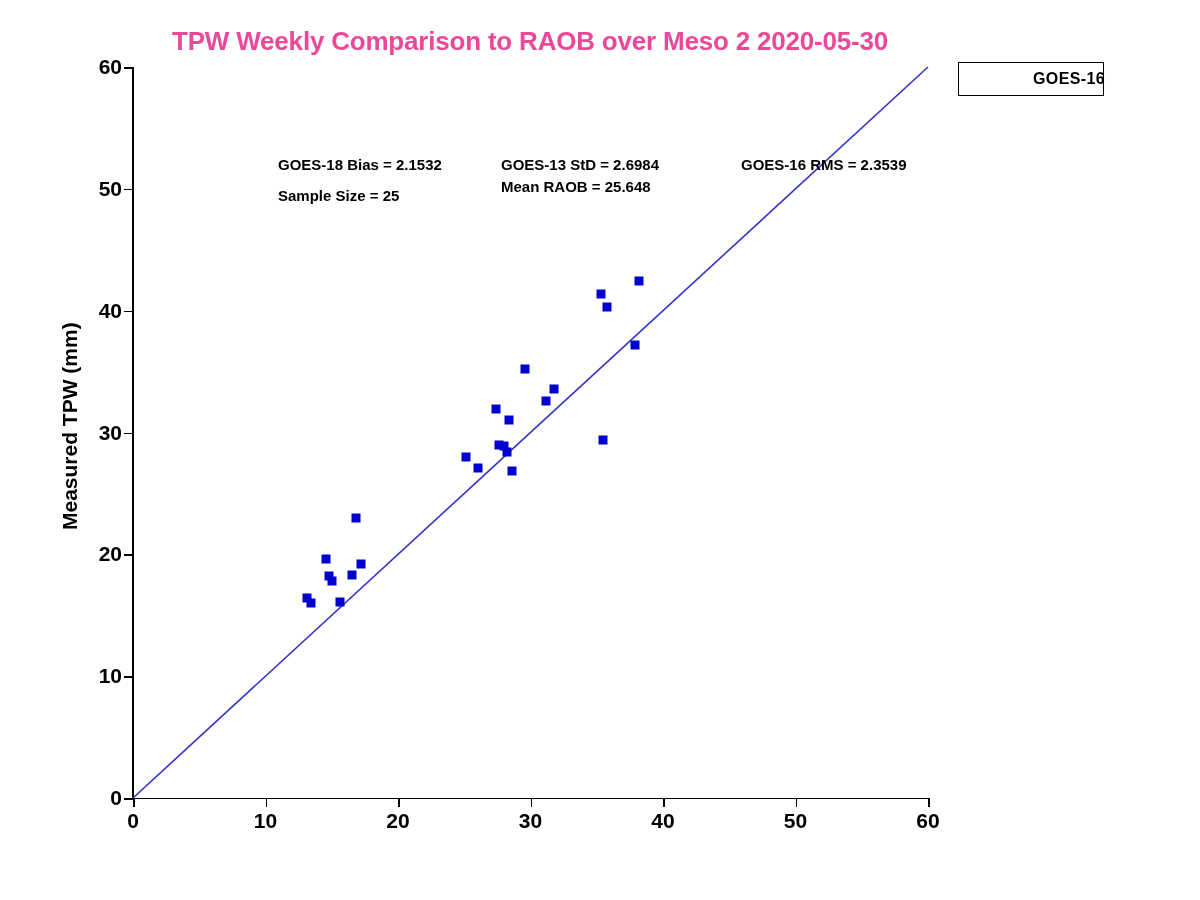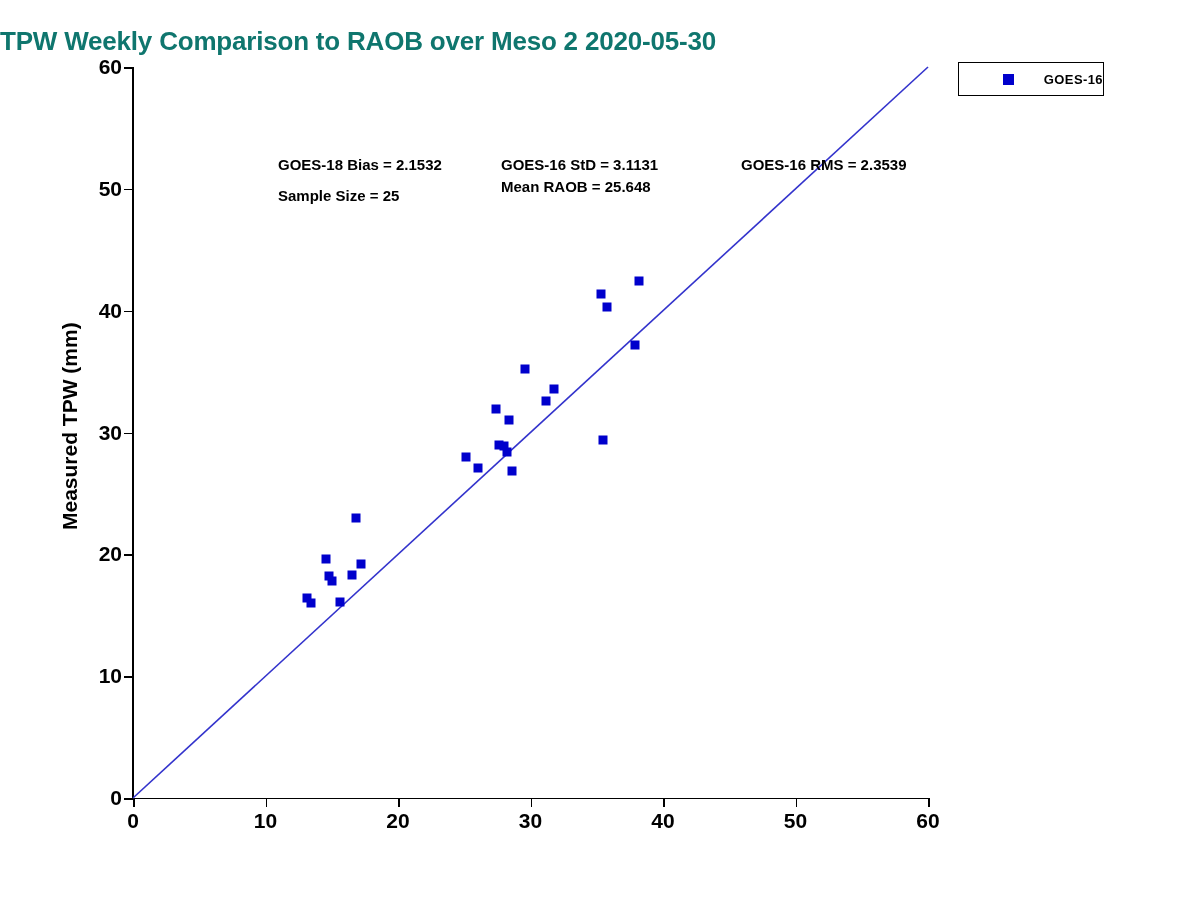--- a/index.html
+++ b/index.html
@@ -7,21 +7,22 @@
     width:1200px;height:900px;
     background:#ffffff;
     font-family:"Liberation Sans", sans-serif;
     overflow:hidden;
   }
   #root{position:relative;width:1200px;height:900px;}
 
   .chart-title{
     position:absolute;
     left:0;top:26px;width:1060px;
-    font-size:26px;font-weight:bold;color:#0f766e;
+    text-align:center;
+    font-size:26px;font-weight:bold;color:#ec4899;
     letter-spacing:-0.2px;
     white-space:nowrap;
   }
 
   
   .plot-frame{
     position:absolute;
     left:133px;top:67px;
     width:795px;height:731px;
     box-sizing:border-box;
@@ -87,21 +88,21 @@
   .legend-row{
     position:absolute;inset:0;
     display:flex;align-items:center;
   }
   .legend-swatch{
     width:11px;height:11px;background:#0000cc;
     margin-left:44px;
   }
   .legend-text{
     margin-left:30px;
-    font-size:13px;font-weight:bold;color:#000;
+    font-size:16px;font-weight:bold;color:#000;
     letter-spacing:0.4px;
     white-space:nowrap;
   }
 </style>
 </head>
 <body>
 
 <div id="root">
 
   <div class="chart-title">TPW Weekly Comparison to RAOB over Meso 2 2020-05-30</div>
@@ -170,21 +171,21 @@
         <div class="marker" style="left: 421.35px; top: 321.64px; background: rgb(0, 0, 204);"></div>
         <div class="marker" style="left: 467.725px; top: 226.61px; background: rgb(0, 0, 204);"></div>
         <div class="marker" style="left: 470.375px; top: 372.81px; background: rgb(0, 0, 204);"></div>
         <div class="marker" style="left: 474.35px; top: 240.012px; background: rgb(0, 0, 204);"></div>
         <div class="marker" style="left: 502.175px; top: 277.78px; background: rgb(0, 0, 204);"></div>
         <div class="marker" style="left: 506.15px; top: 214.427px; background: rgb(0, 0, 204);"></div>
       </div>
 
     <div class="stats" id="stats-layer">
         <div class="stat" style="left: 12px; top: 22px;">GOES-18 Bias = 2.1532</div>
-        <div class="stat" style="left: 235px; top: 22px;">GOES-16 StD = 3.1131</div>
+        <div class="stat" style="left: 235px; top: 22px;">GOES-13 StD = 2.6984</div>
         <div class="stat" style="left: 475px; top: 22px;">GOES-16 RMS = 2.3539</div>
         <div class="stat" style="left: 12px; top: 53px;">Sample Size = 25</div>
         <div class="stat" style="left: 235px; top: 44px;">Mean RAOB = 25.648</div>
       </div>
   </div>
 
 
   <div class="axis-title ylabel">Measured TPW (mm)</div>
 
   <div class="legend">

